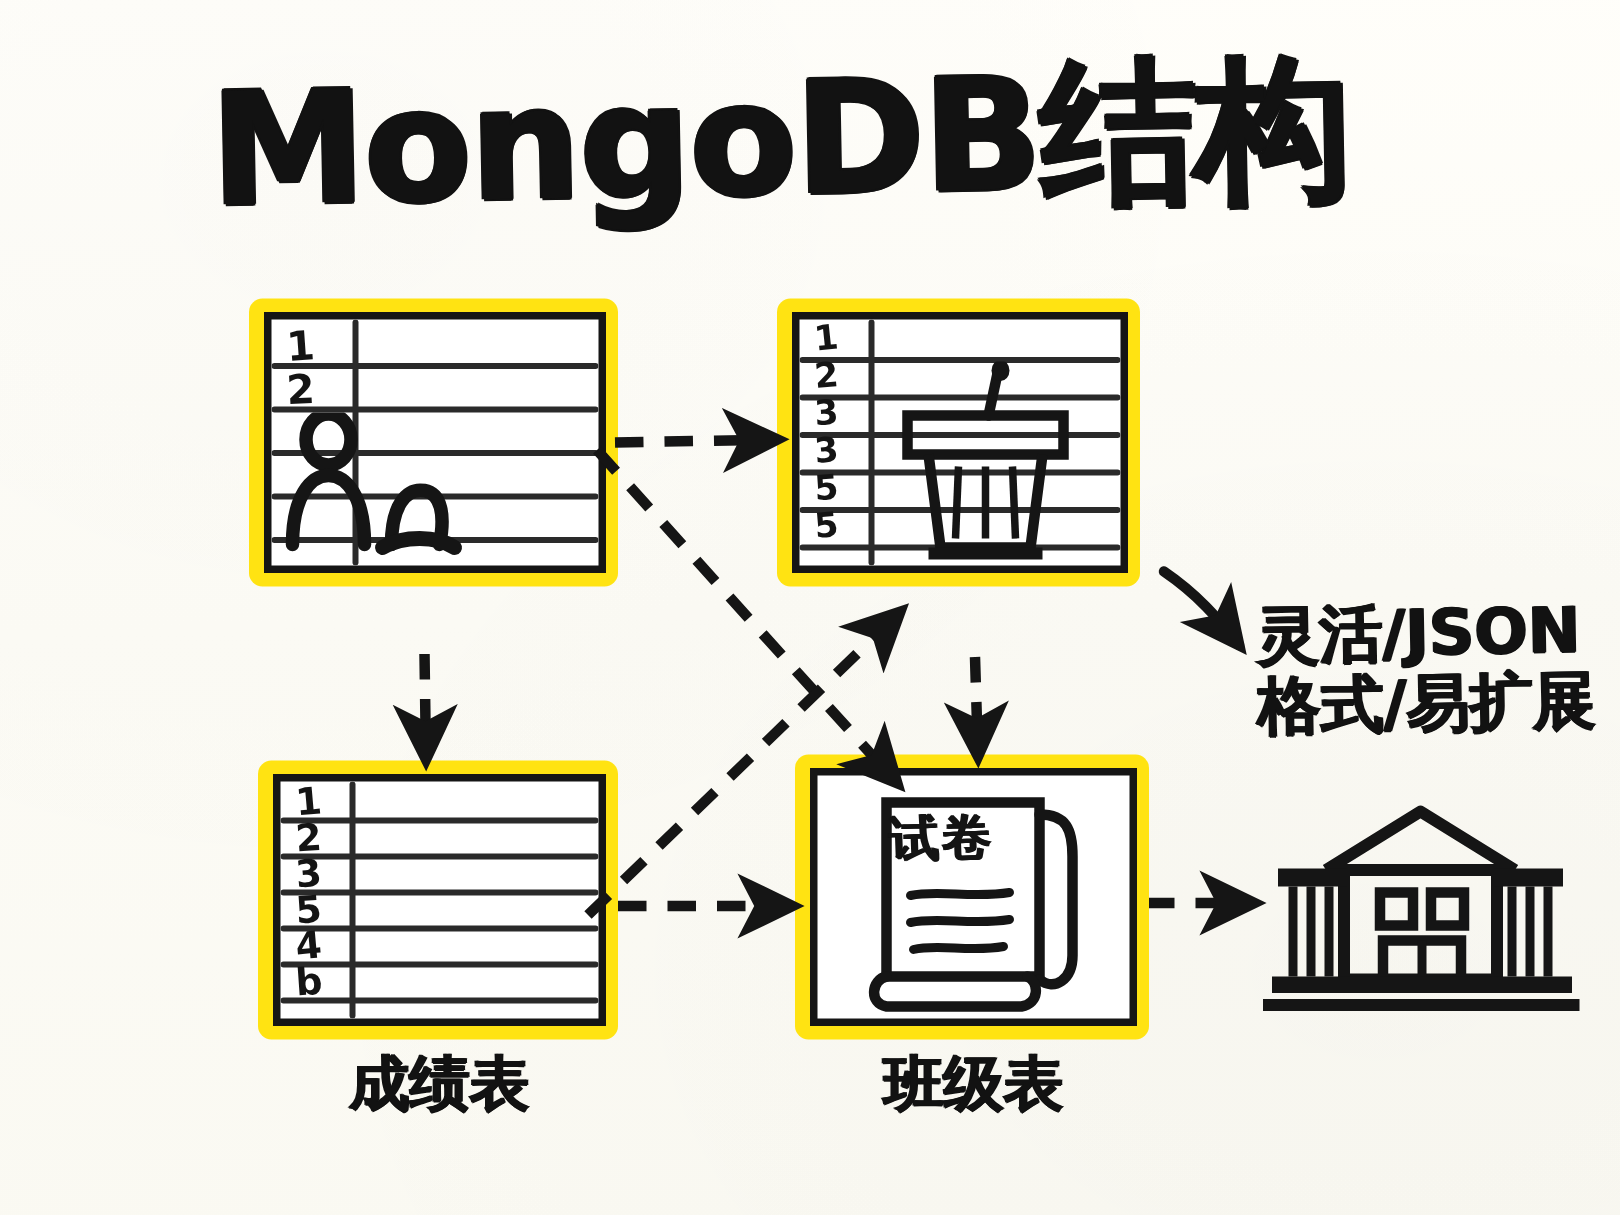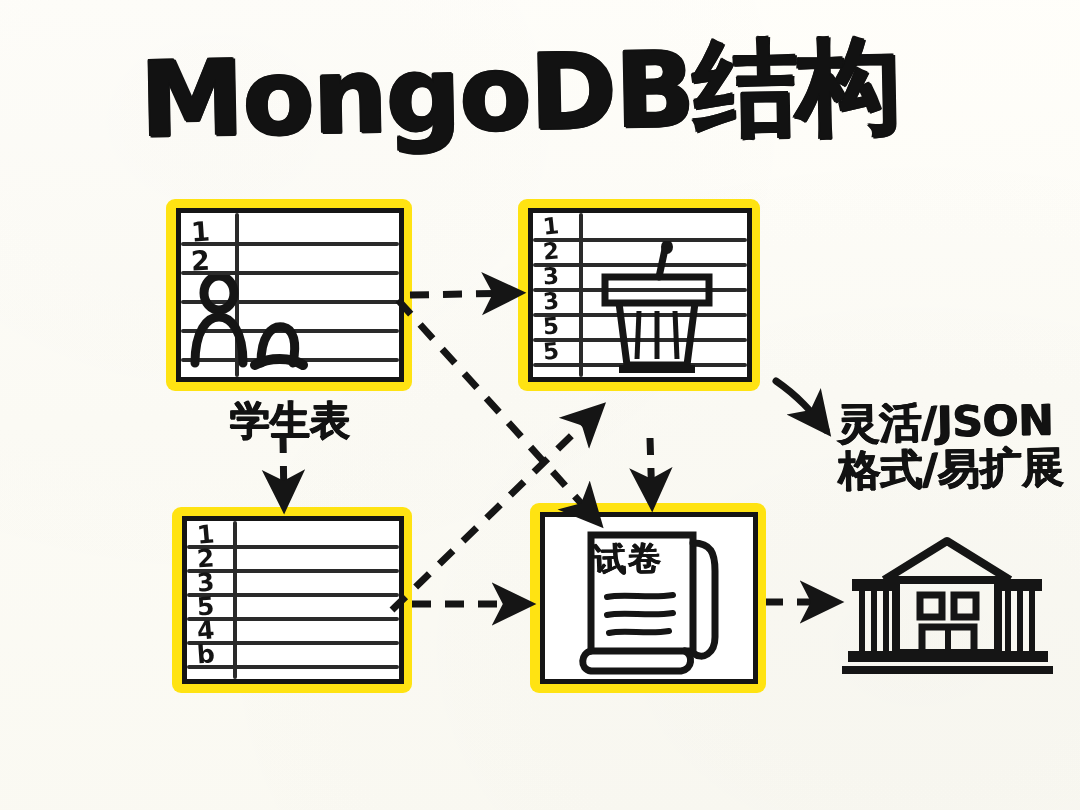--- a/index.html
+++ b/index.html
@@ -153,21 +153,20 @@
 
         <svg style="position:absolute; left:6px; top:62px;" width="130" height="100" viewBox="0 0 130 100">
           <ellipse cx="32" cy="18" rx="15" ry="17" fill="none" stroke="#151515" stroke-width="9"></ellipse>
           <path d="M8 88 C8 56 20 42 32 42 C44 42 56 56 56 88" fill="none" stroke="#151515" stroke-width="9" stroke-linecap="round"></path>
           <path d="M74 88 C74 62 84 50 96 52 C107 54 110 68 106 88" fill="none" stroke="#151515" stroke-width="9" stroke-linecap="round"></path>
           <path d="M68 90 C82 82 104 82 116 90" fill="none" stroke="#151515" stroke-width="10" stroke-linecap="round"></path>
         </svg>
       </div>
     </div>
   </div>
-  <div class="caption" style="left:176px; top:393px; width:228px;">学生表</div>
 
   <div class="node" style="left:528px; top:208px; width:224px; height:174px;">
     <div class="card-highlight"></div>
     <div class="card">
       <div class="card-inner">
         <div class="row-line" style="top:25px;"></div>
         <div class="row-line" style="top:50px;"></div>
         <div class="row-line" style="top:75px;"></div>
         <div class="row-line" style="top:100px;"></div>
         <div class="row-line" style="top:125px;"></div>
@@ -209,40 +208,42 @@
 
         <div class="row-num" style="top:1px;   font-size:25px; transform:rotate(-5deg);">1</div>
         <div class="row-num" style="top:25px;  font-size:25px; transform:rotate(-4deg);">2</div>
         <div class="row-num" style="top:49px;  font-size:25px; transform:rotate(-5deg);">3</div>
         <div class="row-num" style="top:73px;  font-size:25px; transform:rotate(-4deg);">5</div>
         <div class="row-num" style="top:97px;  font-size:25px; transform:rotate(-5deg);">4</div>
         <div class="row-num" style="top:121px; font-size:25px; transform:rotate(-4deg);">b</div>
       </div>
     </div>
   </div>
+  <div class="caption" style="left:182px; top:695px; width:222px;">成绩表</div>
 
   <div class="node" style="left:540px; top:512px; width:218px; height:172px;">
     <div class="card-highlight"></div>
     <div class="card">
       <div class="card-inner">
 
         <svg style="position:absolute; left:32px; top:10px;" width="160" height="152" viewBox="0 0 160 152">
           <path d="M14 8 L116 8 L116 124 L14 124 Z" fill="#ffffff" stroke="#151515" stroke-width="7"></path>
           <path d="M116 16 C134 16 138 26 138 44 L138 110 C138 126 126 134 116 126" fill="none" stroke="#151515" stroke-width="7" stroke-linecap="round"></path>
           <path d="M14 124 C4 126 2 142 14 144 L104 144 C116 142 116 128 108 124" fill="none" stroke="#151515" stroke-width="7" stroke-linecap="round"></path>
           <path d="M30 70 C48 66 72 72 96 68" fill="none" stroke="#151515" stroke-width="6" stroke-linecap="round"></path>
           <path d="M30 88 C48 84 72 90 96 86" fill="none" stroke="#151515" stroke-width="6" stroke-linecap="round"></path>
           <path d="M32 106 C48 102 70 108 92 104" fill="none" stroke="#151515" stroke-width="6" stroke-linecap="round"></path>
         </svg>
         <div style="position:absolute; left:48px; top:20px; font-size:33px; font-weight:900; color:#141414;
                     letter-spacing:2px; transform:rotate(-2deg);
                     text-shadow:0.7px 0 0 #141414,-0.7px 0 0 #141414;">试卷</div>
       </div>
     </div>
   </div>
+  <div class="caption" style="left:540px; top:695px; width:218px;">班级表</div>
 
   <svg style="position:absolute; left:840px; top:535px;" width="215" height="145" viewBox="0 0 215 145">
     <path d="M44 45 L107 6 L170 45" fill="none" stroke="#151515" stroke-width="8" stroke-linejoin="round"></path>
     <path d="M56 45 L158 45 L158 118 L56 118 Z" fill="none" stroke="#151515" stroke-width="8"></path>
     <rect x="12" y="44" width="46" height="12" fill="#151515"></rect>
     <rect x="156" y="44" width="46" height="12" fill="#151515"></rect>
     <path d="M22 56 L22 116" stroke="#151515" stroke-width="6" fill="none"></path>
     <path d="M34 56 L34 116" stroke="#151515" stroke-width="6" fill="none"></path>
     <path d="M46 56 L46 116" stroke="#151515" stroke-width="6" fill="none"></path>
     <path d="M168 56 L168 116" stroke="#151515" stroke-width="6" fill="none"></path>

